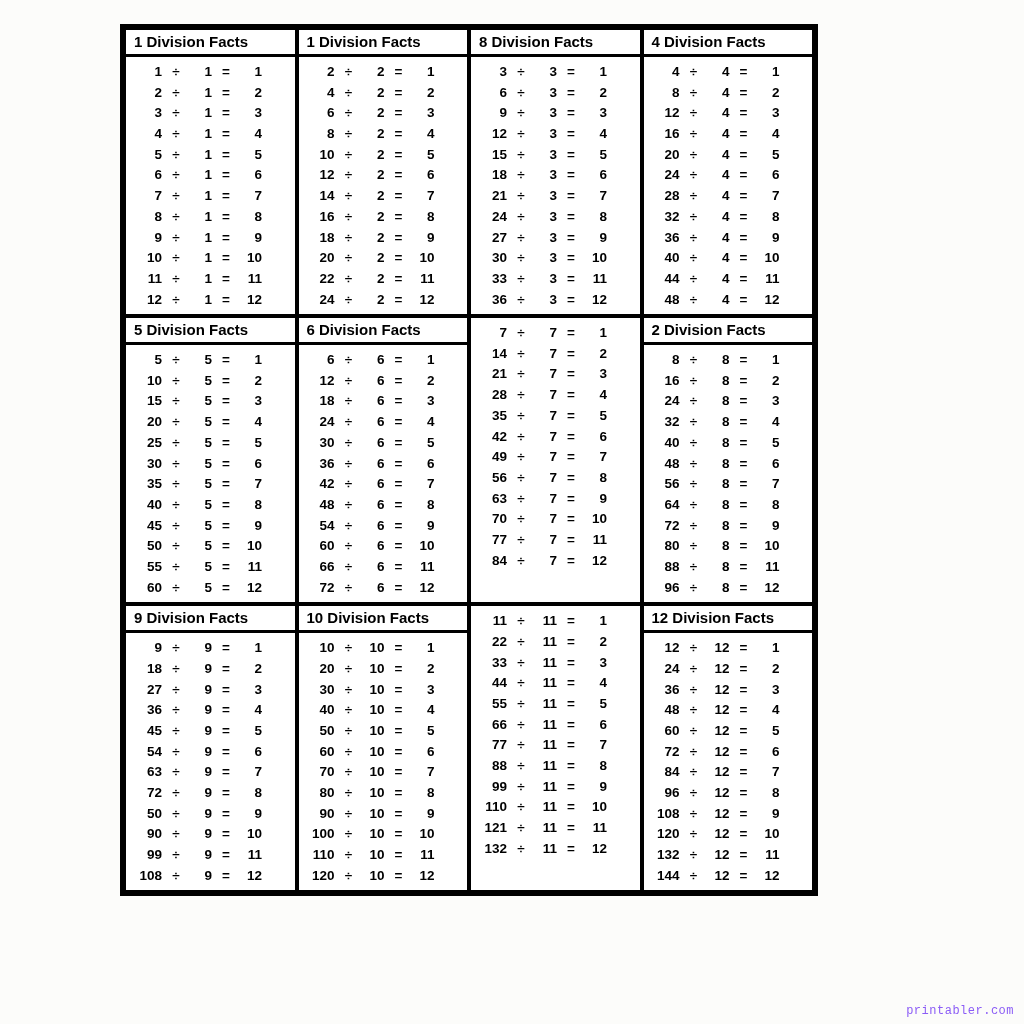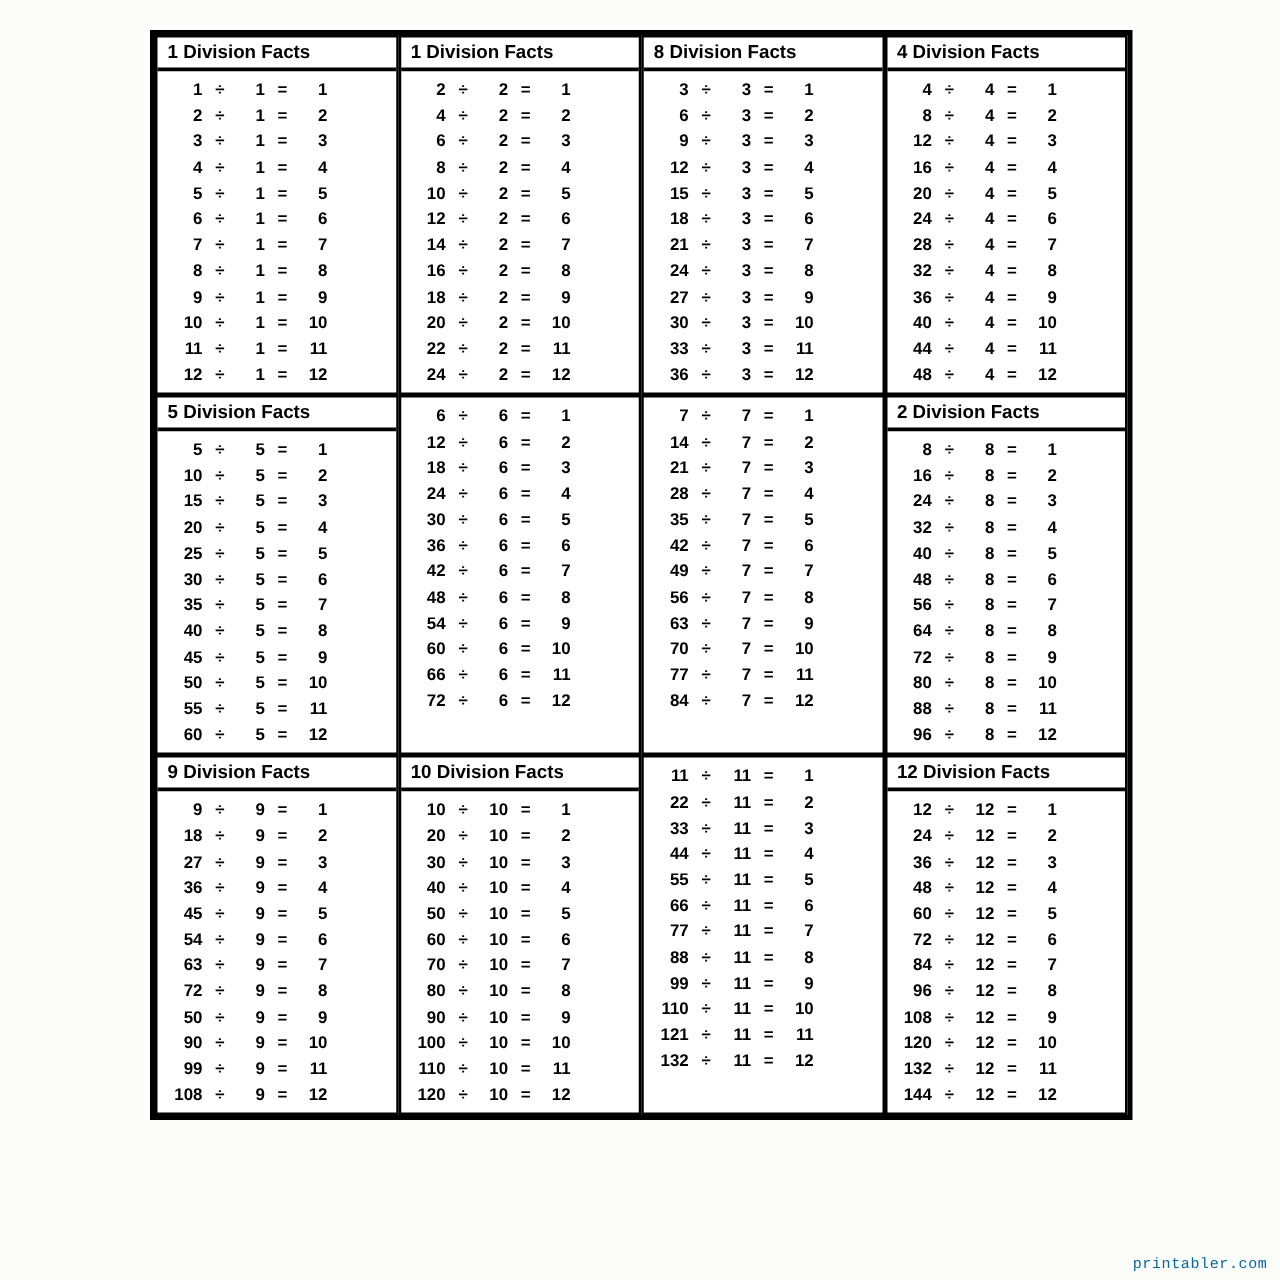--- a/index.html
+++ b/index.html
@@ -9,21 +9,21 @@
     height: 1024px;
     background: #fcfcfa;
     font-family: Arial, Helvetica, sans-serif;
     color: #000;
     position: relative;
   }
   .page {
     position: absolute;
     left: 120px;
     top: 24px;
-    width: 786px;
+    width: 698px;
     border: 4px solid #000;
     background: #fff;
     display: grid;
     grid-template-columns: repeat(4, 1fr);
     grid-template-rows: repeat(3, 1fr);
   }
   .cell {
     border: 2px solid #000;
     display: flex;
     flex-direction: column;
@@ -53,21 +53,21 @@
   .op { text-align: center; }
   .eq { text-align: center; }
   .r  { text-align: right; padding-right: 2px; }
   .watermark {
     position: absolute;
     right: 10px;
     bottom: 6px;
     font-family: "Courier New", monospace;
     font-size: 12px;
     letter-spacing: 0.5px;
-    color: #0369a1;
+    color: #8b5cf6;
   }
 </style>
 </head>
 <body>
 
 <div class="page" id="grid">
     <div class="cell">
       <div class="cell-header">1 Division Facts</div>
       <div class="facts">
         <div class="fact-row">
@@ -506,20 +506,21 @@
         <div class="fact-row">
           <span class="n">60</span>
           <span class="op">÷</span>
           <span class="n">5</span>
           <span class="eq">=</span>
           <span class="r">12</span>
         </div>
       </div>
     </div>
     <div class="cell">
+      <div class="cell-header">6 Division Facts</div>
       <div class="facts">
         <div class="fact-row">
           <span class="n">6</span>
           <span class="op">÷</span>
           <span class="n">6</span>
           <span class="eq">=</span>
           <span class="r">1</span>
         </div>
         <div class="fact-row">
           <span class="n">12</span>

